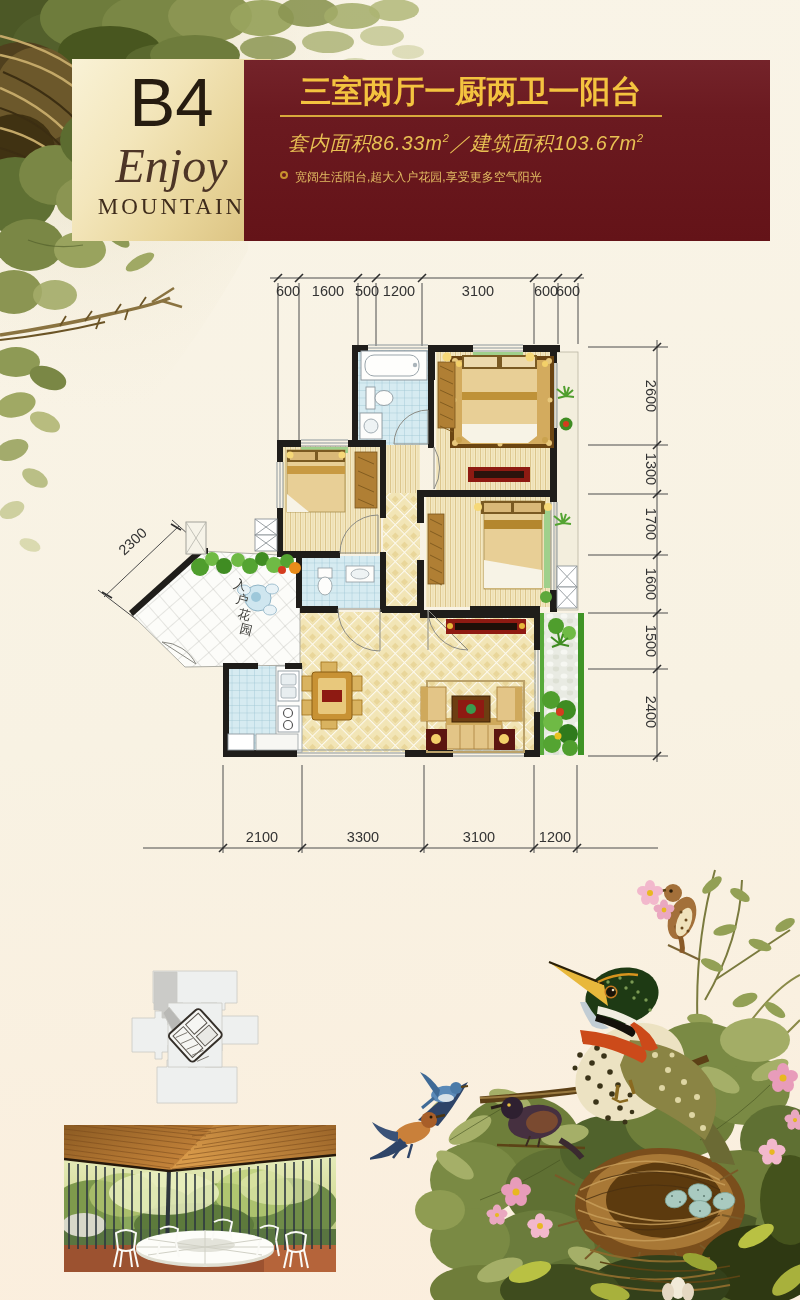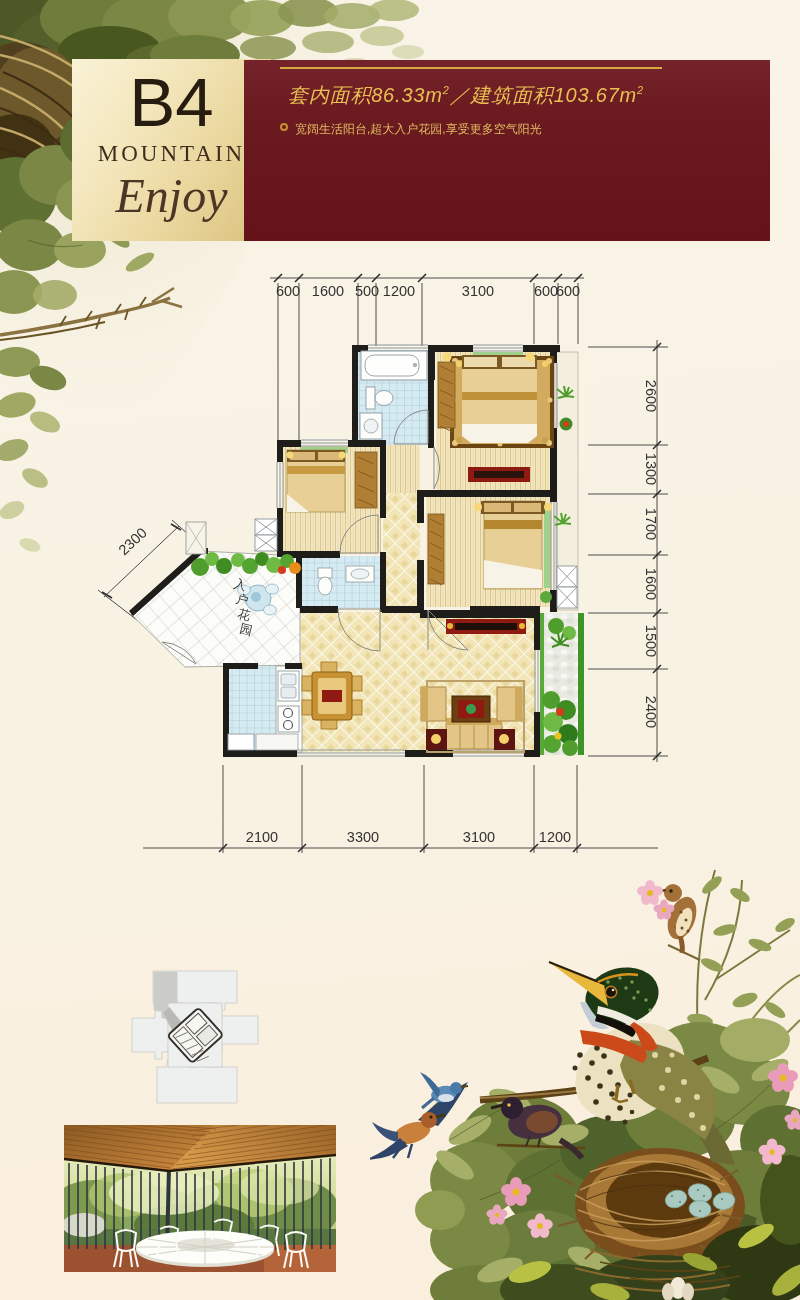--- a/index.html
+++ b/index.html
@@ -95,28 +95,29 @@
 <g stroke="#4c5a28" stroke-width="1.1" fill="none" opacity="0.6">
 <path d="M112 165 q25 -15 45 -45 M95 205 q30 -5 55 -25 M28 240 q25 10 55 5"></path>
 </g>
 </svg>
 
 <div class="abs" style="left:45px;top:59px;width:199px;height:182px;
   background:linear-gradient(125deg,#f9f2d6 0%,#f3e6bb 35%,#e9d69c 65%,#d9bf7c 100%);margin-left:27px;">
 
   <div style="text-align:center;margin-top:11px;font-size:69px;line-height:66px;color:#261c10;font-family:'Liberation Sans',sans-serif;">B4</div>
 
+  <div style="text-align:center;margin-top:7px;font-size:48px;line-height:46px;color:#4d3526;font-family:'Liberation Serif',serif;font-style:italic;">Enjoy</div>
+
   <div style="text-align:center;margin-top:6px;font-size:23px;line-height:24px;letter-spacing:3px;color:#3f2c1c;font-family:'Liberation Serif',serif;">MOUNTAIN</div>
-
-  <div style="text-align:center;margin-top:7px;font-size:48px;line-height:46px;color:#4d3526;font-family:'Liberation Serif',serif;font-style:italic;">Enjoy</div>
 </div>
 
 <div class="abs" style="left:244px;top:60px;width:526px;height:181px;
   background:linear-gradient(180deg,#74232a 0%,#6b1a20 30%,#641318 100%);">
 
+  <div style="margin:16px 0 0 36px;width:382px;text-align:center;font-size:31px;line-height:32px;font-weight:bold;color:#f4c33f;letter-spacing:0px;">三室两厅一厨两卫一阳台</div>
 
   <div style="margin:7px 0 0 36px;width:382px;height:2px;background:#d8a93c;"></div>
 
   <div style="margin-top:10px;margin-left:44px;font-size:20px;line-height:23px;letter-spacing:0.8px;color:#e8c053;font-style:italic;">套内面积86.33m<sup style="font-size:11px">2</sup>／建筑面积103.67m<sup style="font-size:11px">2</sup></div>
 
   <div style="margin-top:14px;margin-left:36px;font-size:12px;line-height:16px;color:#e2bc62;">
     <div><span style="display:inline-block;width:4px;height:4px;border:2px solid #c8922e;border-radius:50%;margin-right:7px;vertical-align:2px;"></span>宽阔生活阳台,超大入户花园,享受更多空气阳光</div>
   </div>
 </div>
 

